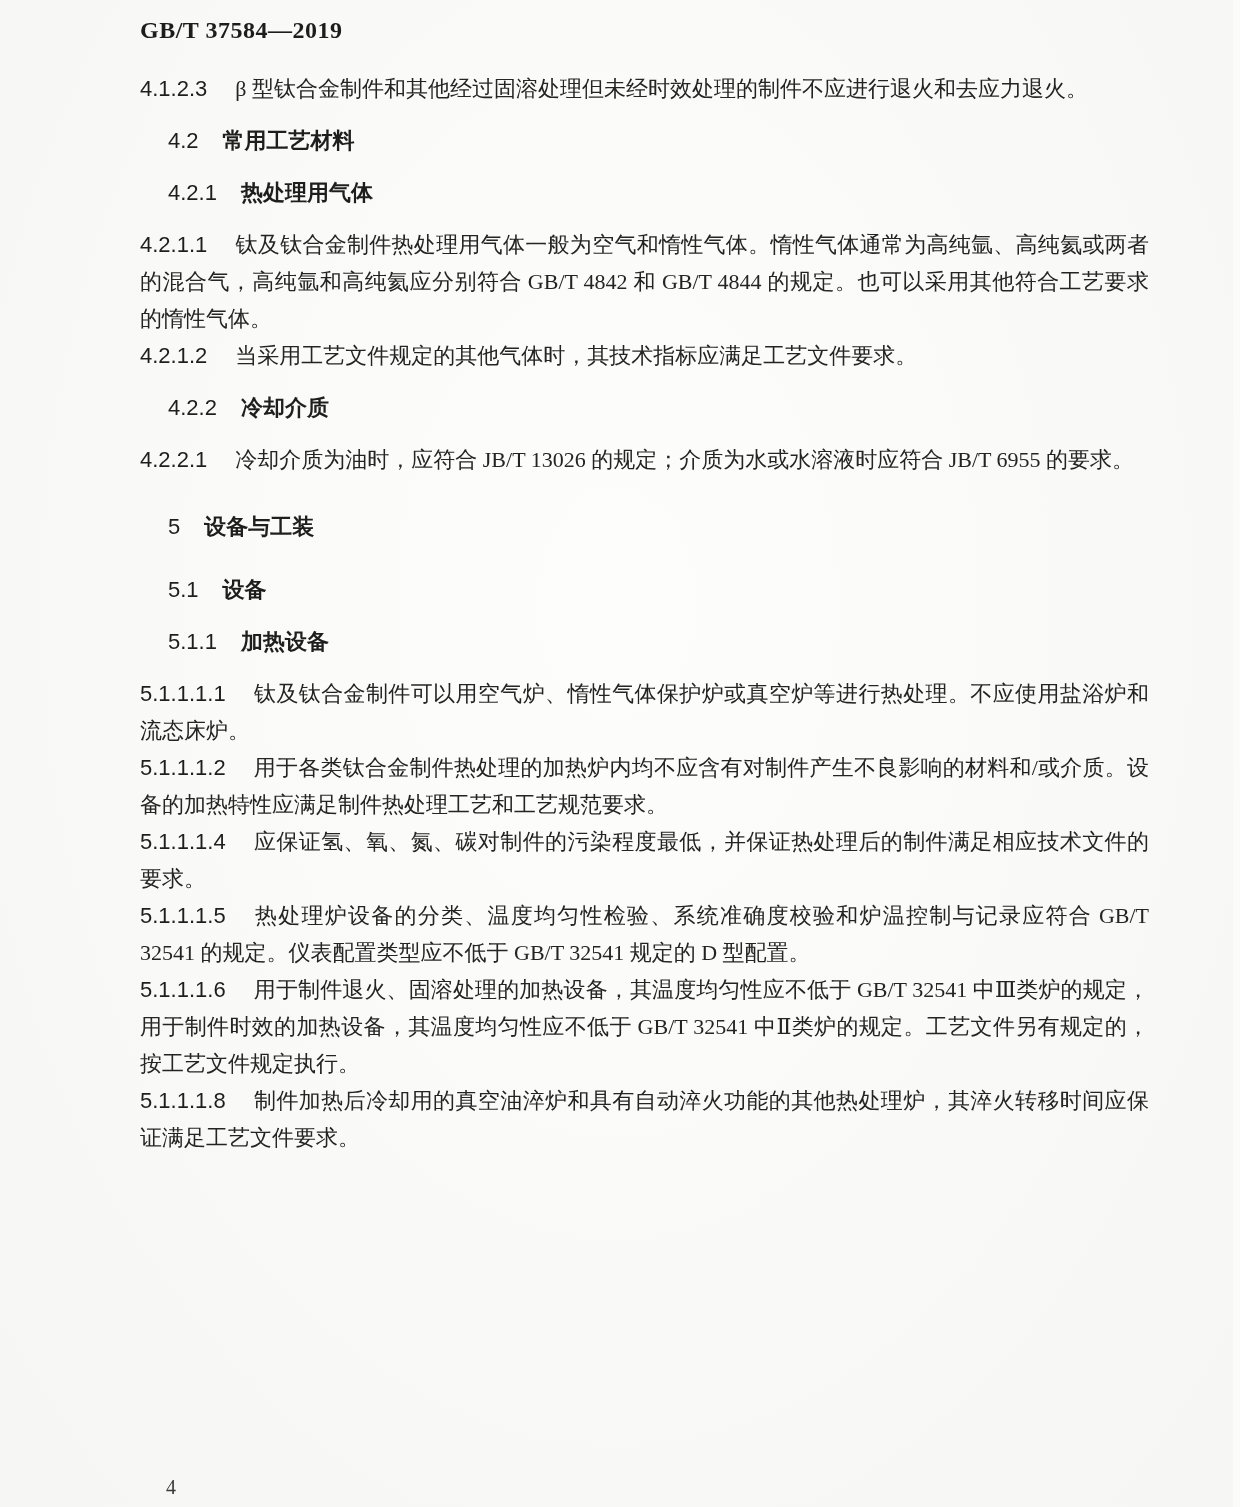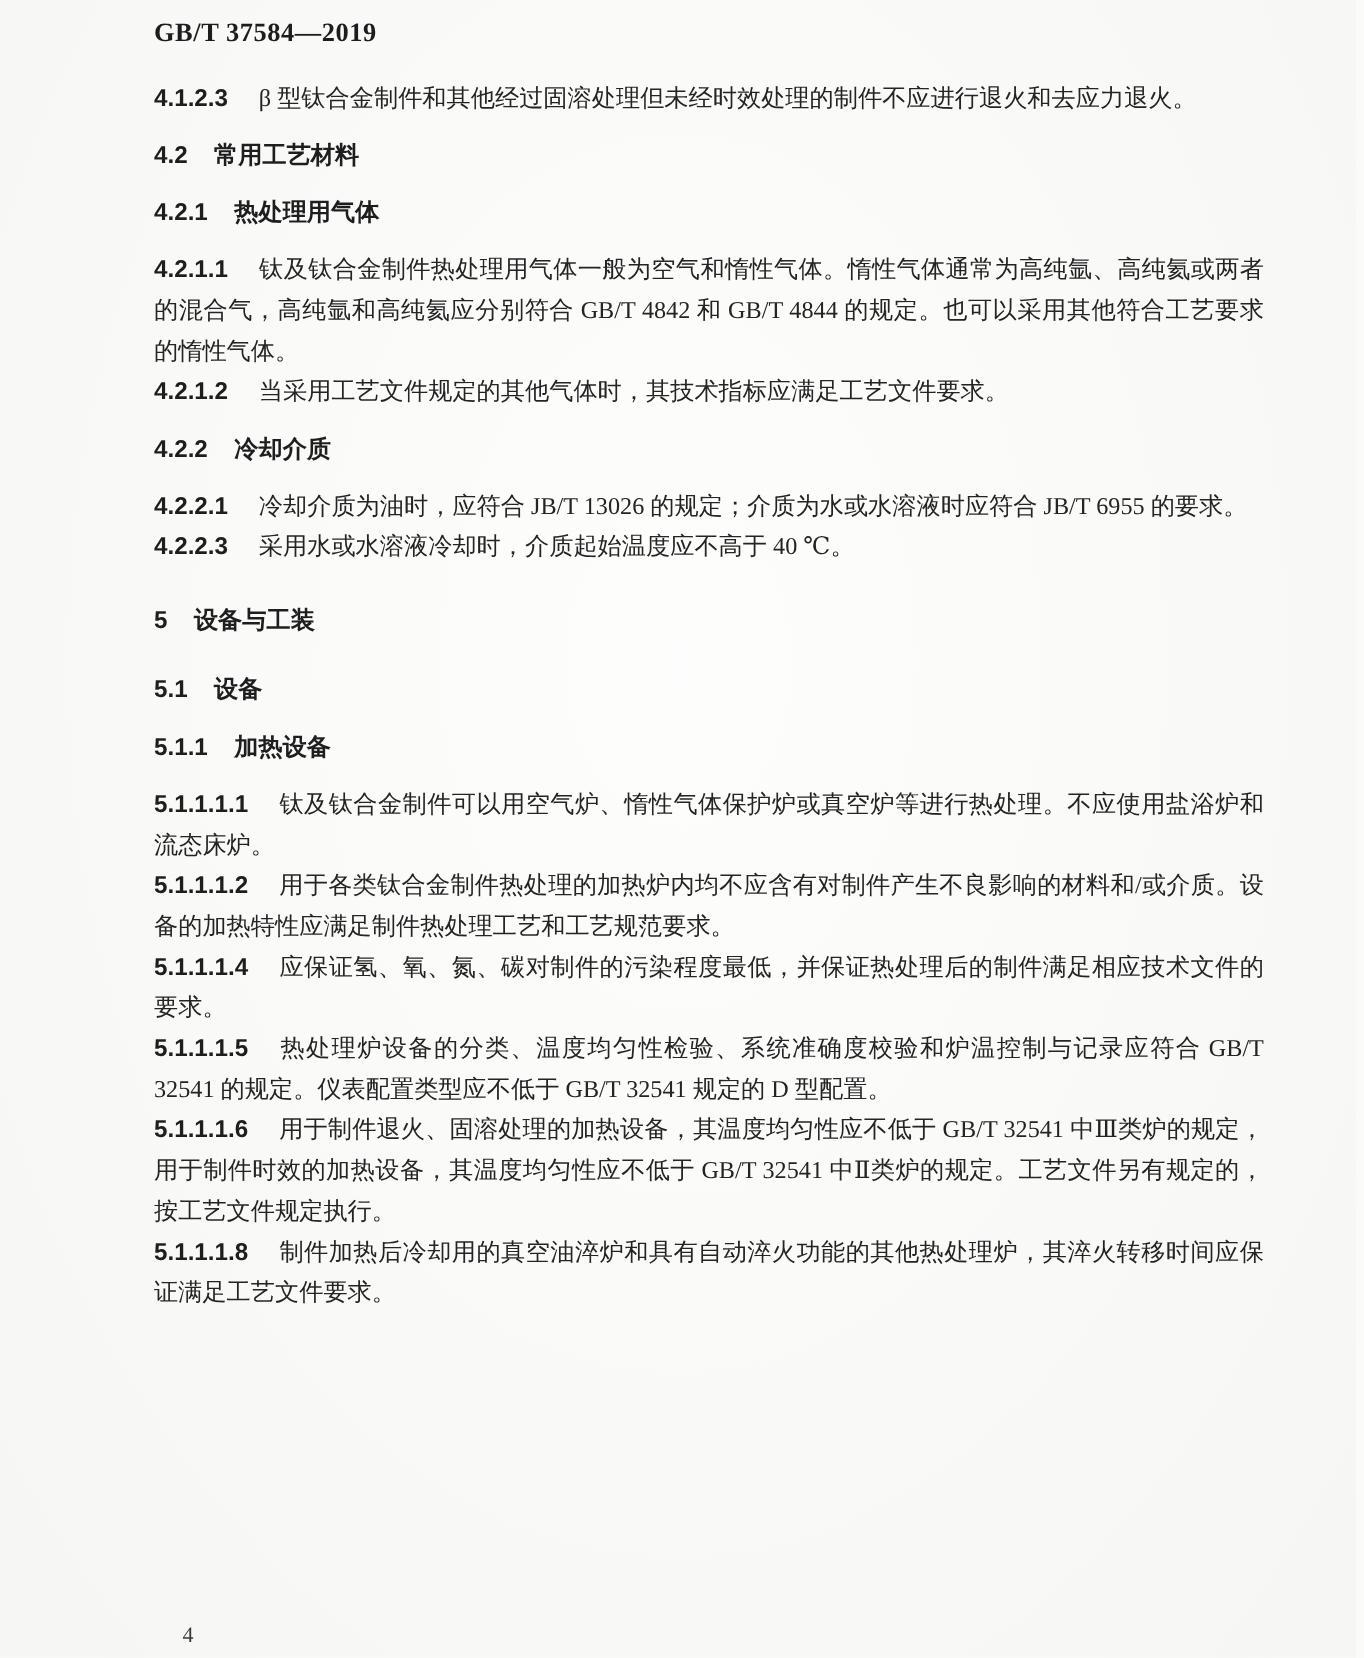--- a/index.html
+++ b/index.html
@@ -38,38 +38,39 @@
     font-size: 22px;
     line-height: 37px;
   }
   .content p {
     margin: 0;
     text-align: justify;
     color: #242424;
   }
   .content .num {
     font-family: "Liberation Sans", "DejaVu Sans", sans-serif;
-    font-weight: 700;
+    font-weight: 400;
     font-style: normal;
     display: inline-block;
     color: #1e1e1e;
   }
   .content p .num {
     margin-right: 28px;
   }
   .heading {
     font-family: "Liberation Sans", "DejaVu Sans", sans-serif;
     font-weight: 700;
     font-size: 22px;
     line-height: 37px;
     color: #1e1e1e;
     text-align: left;
   }
   .heading .num {
     margin-right: 24px;
+    margin-left: 28px;
   }
   .h1 { margin: 30px 0 26px 0; }
   .h2 { margin: 15px 0; }
   .h3 { margin: 15px 0; }
   .h4 { margin: 15px 0; }
   .footer-pagenum {
     position: absolute;
     left: 166px;
     bottom: 8px;
     font-family: "Liberation Serif", "DejaVu Serif", serif;
@@ -84,21 +85,20 @@
   <div class="doc-header">GB/T 37584—2019</div>
 
   <div class="content">
       <p class="para"><span class="num">4.1.2.3</span>β 型钛合金制件和其他经过固溶处理但未经时效处理的制件不应进行退火和去应力退火。</p>
       <div class="heading h2"><span class="num">4.2</span>常用工艺材料</div>
       <div class="heading h3"><span class="num">4.2.1</span>热处理用气体</div>
       <p class="para"><span class="num">4.2.1.1</span>钛及钛合金制件热处理用气体一般为空气和惰性气体。惰性气体通常为高纯氩、高纯氦或两者的混合气，高纯氩和高纯氦应分别符合 GB/T 4842 和 GB/T 4844 的规定。也可以采用其他符合工艺要求的惰性气体。</p>
       <p class="para"><span class="num">4.2.1.2</span>当采用工艺文件规定的其他气体时，其技术指标应满足工艺文件要求。</p>
       <div class="heading h3"><span class="num">4.2.2</span>冷却介质</div>
       <p class="para"><span class="num">4.2.2.1</span>冷却介质为油时，应符合 JB/T 13026 的规定；介质为水或水溶液时应符合 JB/T 6955 的要求。</p>
-      <p class="para"><span class="num">4.2.2.3</span>采用水或水溶液冷却时，介质起始温度应不高于 40 ℃。</p>
       <div class="heading h1"><span class="num">5</span>设备与工装</div>
       <div class="heading h2"><span class="num">5.1</span>设备</div>
       <div class="heading h3"><span class="num">5.1.1</span>加热设备</div>
       <p class="para"><span class="num">5.1.1.1.1</span>钛及钛合金制件可以用空气炉、惰性气体保护炉或真空炉等进行热处理。不应使用盐浴炉和流态床炉。</p>
       <p class="para"><span class="num">5.1.1.1.2</span>用于各类钛合金制件热处理的加热炉内均不应含有对制件产生不良影响的材料和/或介质。设备的加热特性应满足制件热处理工艺和工艺规范要求。</p>
       <p class="para"><span class="num">5.1.1.1.4</span>应保证氢、氧、氮、碳对制件的污染程度最低，并保证热处理后的制件满足相应技术文件的要求。</p>
       <p class="para"><span class="num">5.1.1.1.5</span>热处理炉设备的分类、温度均匀性检验、系统准确度校验和炉温控制与记录应符合 GB/T 32541 的规定。仪表配置类型应不低于 GB/T 32541 规定的 D 型配置。</p>
       <p class="para"><span class="num">5.1.1.1.6</span>用于制件退火、固溶处理的加热设备，其温度均匀性应不低于 GB/T 32541 中Ⅲ类炉的规定，用于制件时效的加热设备，其温度均匀性应不低于 GB/T 32541 中Ⅱ类炉的规定。工艺文件另有规定的，按工艺文件规定执行。</p>
       <p class="para"><span class="num">5.1.1.1.8</span>制件加热后冷却用的真空油淬炉和具有自动淬火功能的其他热处理炉，其淬火转移时间应保证满足工艺文件要求。</p>
     </div>

